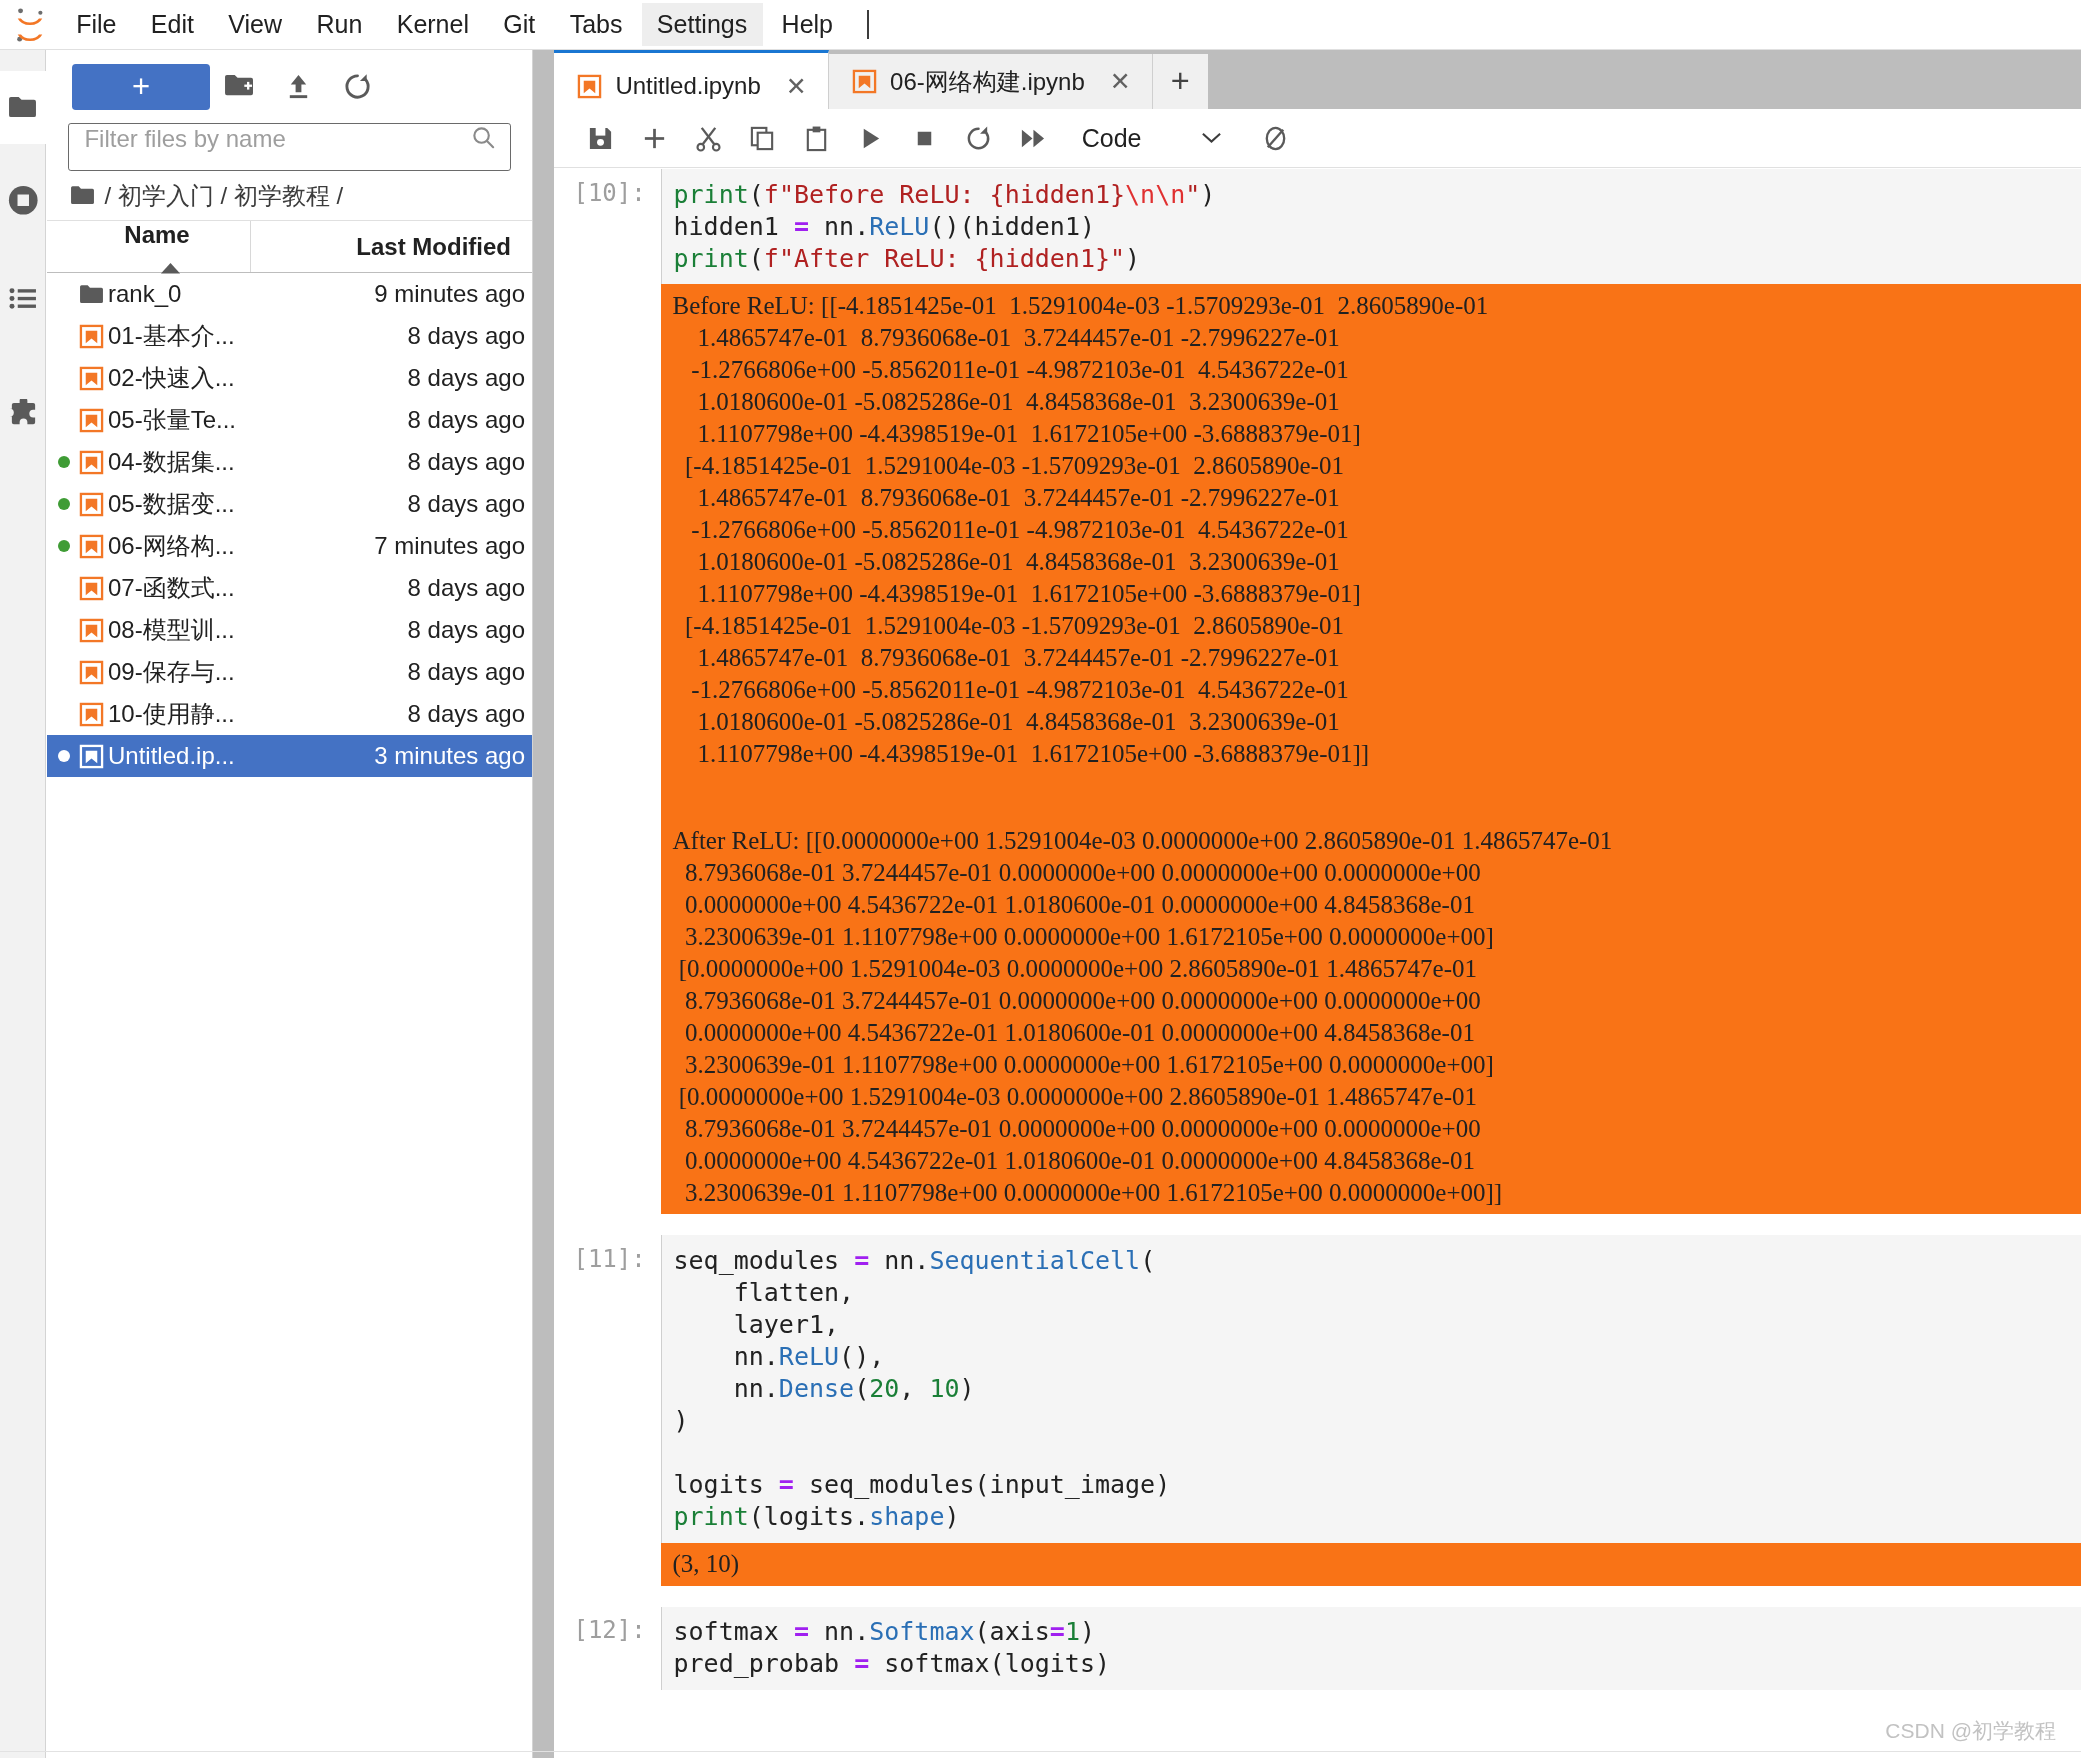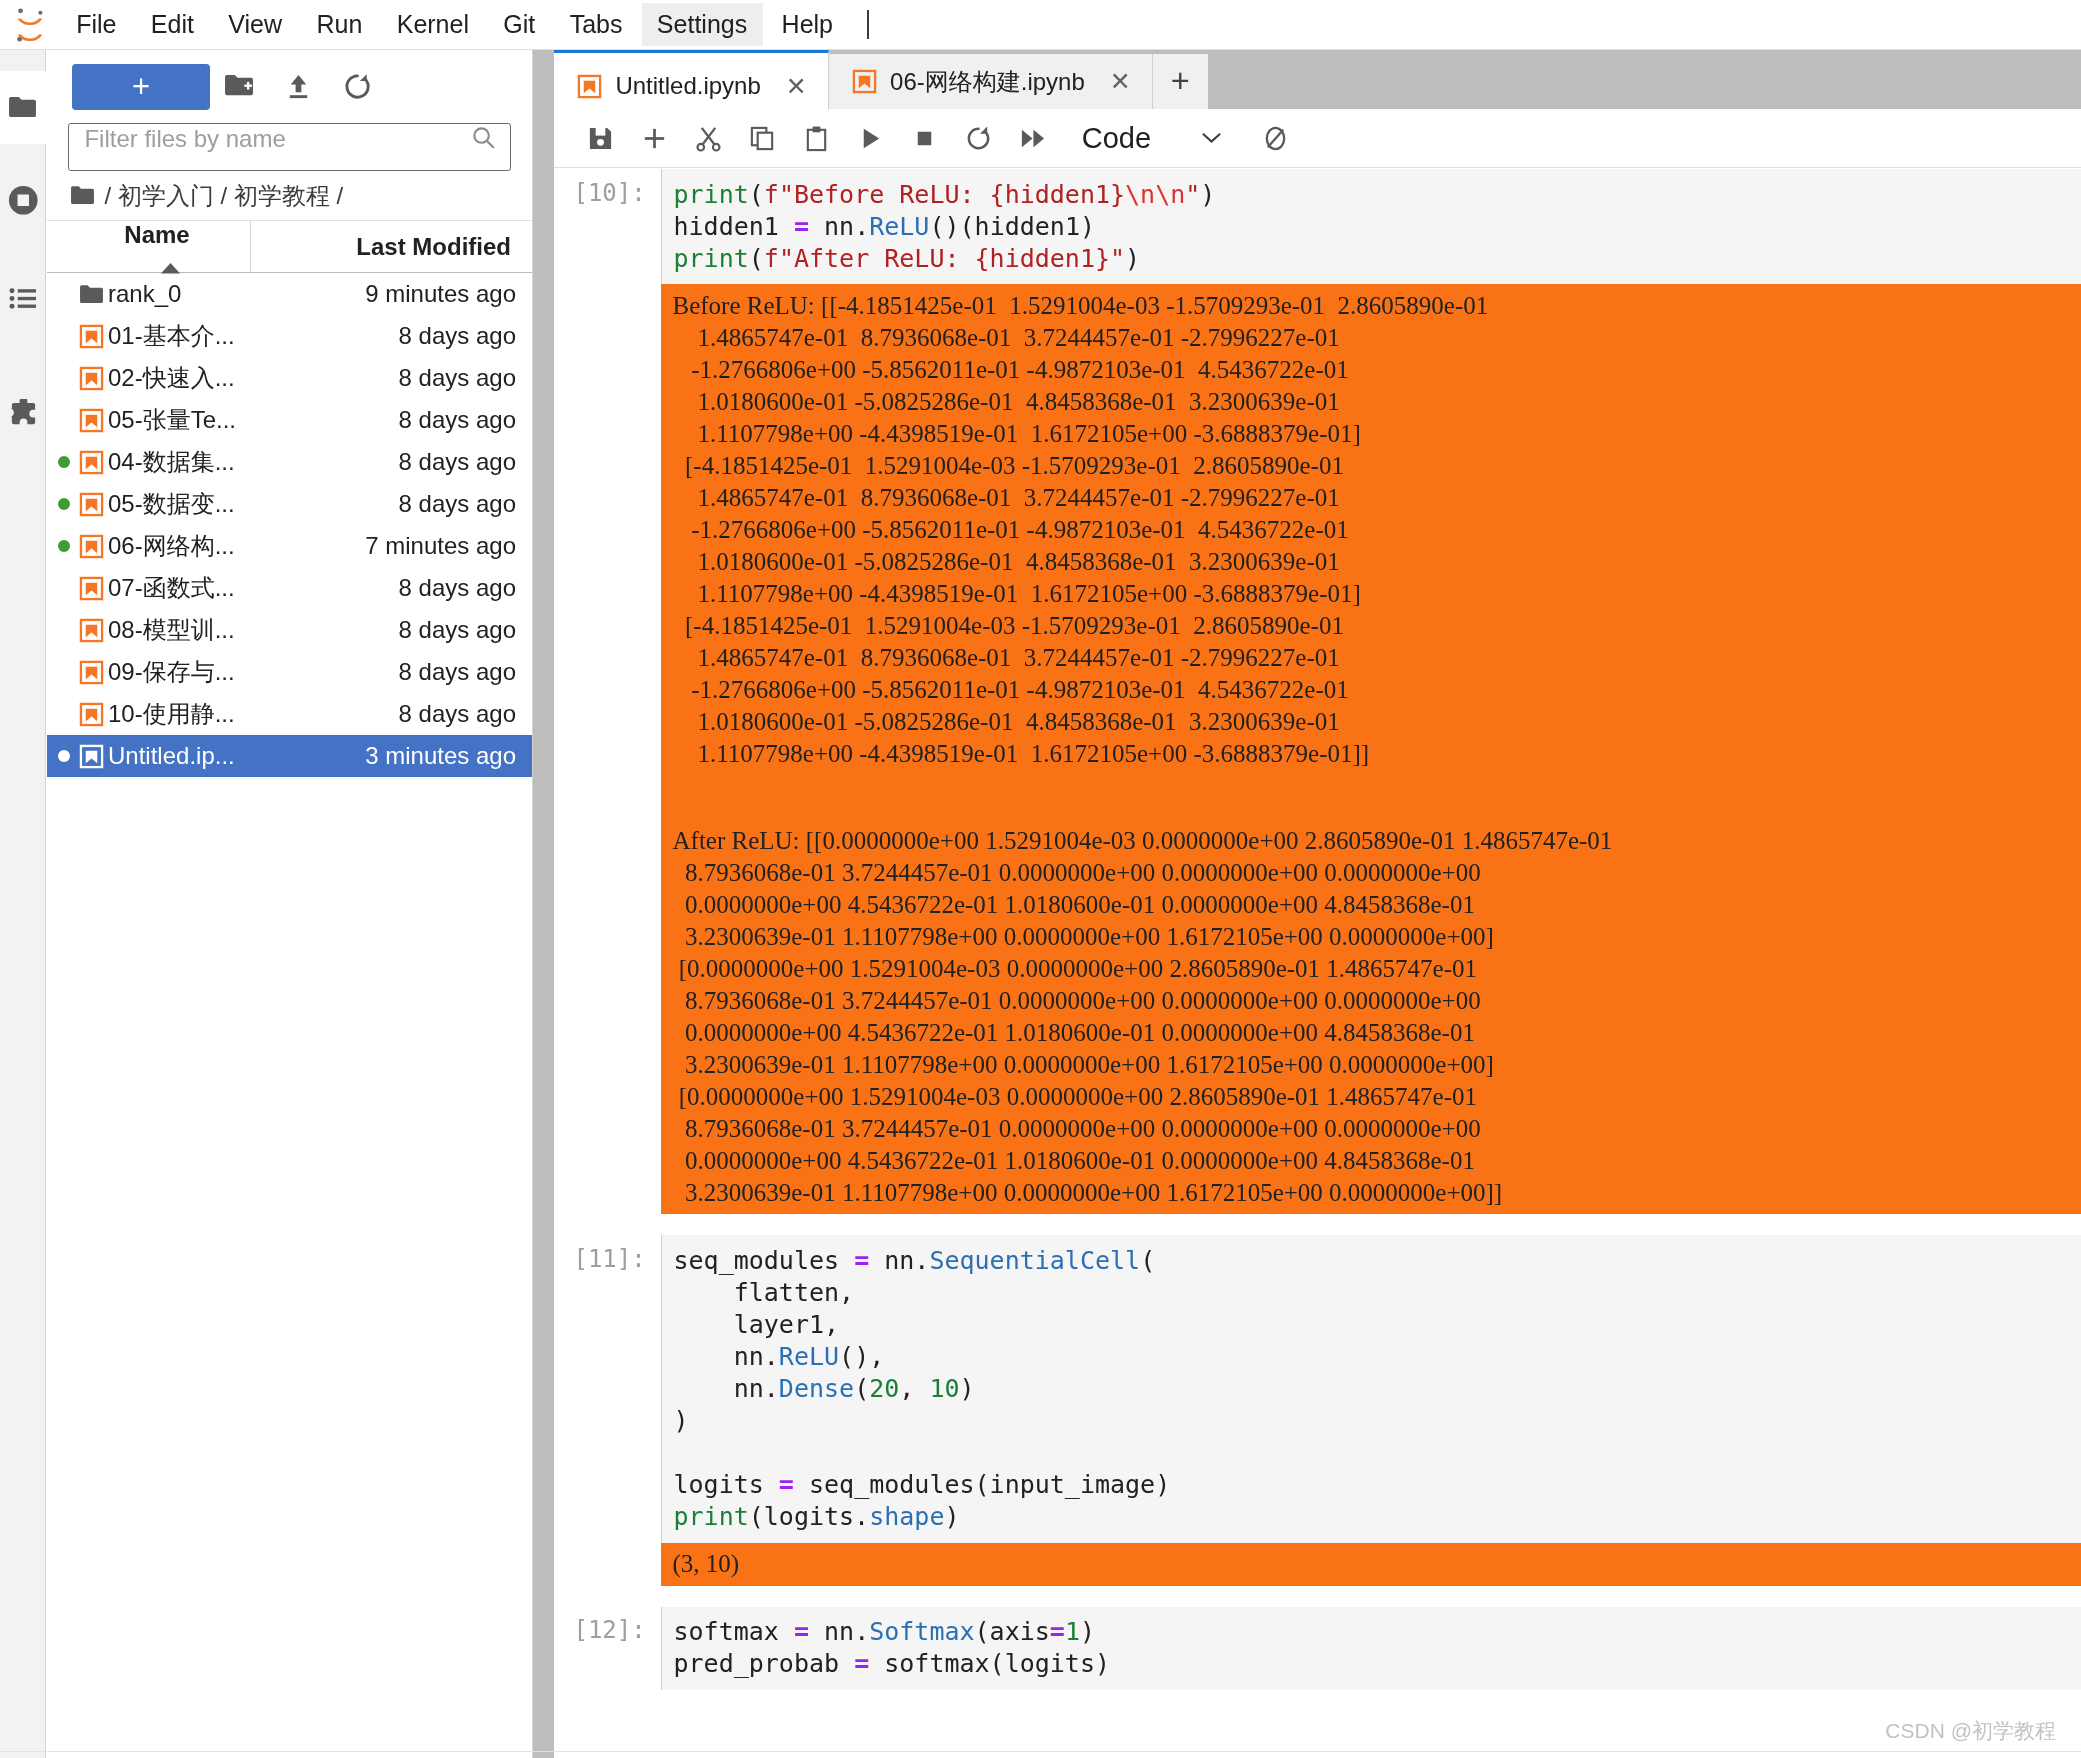--- a/index.html
+++ b/index.html
@@ -111,21 +111,21 @@
     display: flex; align-items: center; height: 42px;
     font-size: 24px; color: #212121; cursor: pointer;
   }
   .fb-row.selected { background: #4472c4; color: #ffffff; }
   .fb-dot-slot { width: 27px; display: flex; justify-content: center; padding-left:7.6px;}
   .fb-dot { width: 12.4px; height: 12.4px; border-radius: 50%; background: #3f9c35; }
   .fb-row.selected .fb-dot { background: #ffffff; }
   .fb-icon-slot { width: 34px; display: flex; justify-content: center; }
   .fb-name { flex: 1; white-space: nowrap; overflow: hidden; }
   .fb-modified {
-    padding-right: 16px; white-space: nowrap; font-size: 24px;
+    padding-right: 7px; white-space: nowrap; font-size: 24px;
   }
 
   
   #mainarea {
     position: absolute; left: 533px; top: 50px;
     width: 1549px; height: 1709px; background: #ffffff;
   }
   #drag-handle {
     position: absolute; left: 533px; top: 50px; width: 21px;
     height: 1709px; background: #bdbdbd; z-index: 12; cursor: col-resize;
@@ -160,21 +160,21 @@
     background: #ffffff; display: flex; align-items: center;
     padding-left: 19px; border-bottom: 1px solid #e0e0e0; gap: 0;
   }
   .tb-btn {
     width: 54px; height: 54px; display: flex; align-items: center;
     justify-content: center; cursor: pointer;
   }
   #celltype-select {
     margin-left: 17px; width: 153px; height: 46px;
     display: flex; align-items: center; justify-content: space-between;
-    font-size: 29px; color: #212121; cursor: pointer; padding: 0 5.7px;
+    font-size: 25px; color: #212121; cursor: pointer; padding: 0 5.7px;
   }
   #kernel-busy { margin-left: 19px; }
 
   #nb-content {
     position: absolute; left: 21px; top: 119px; width: 1528px;
     height: 1590px; background: #ffffff; overflow: hidden;
   }
 
   .cell { display: flex; margin-bottom: 0; }
   .prompt {

